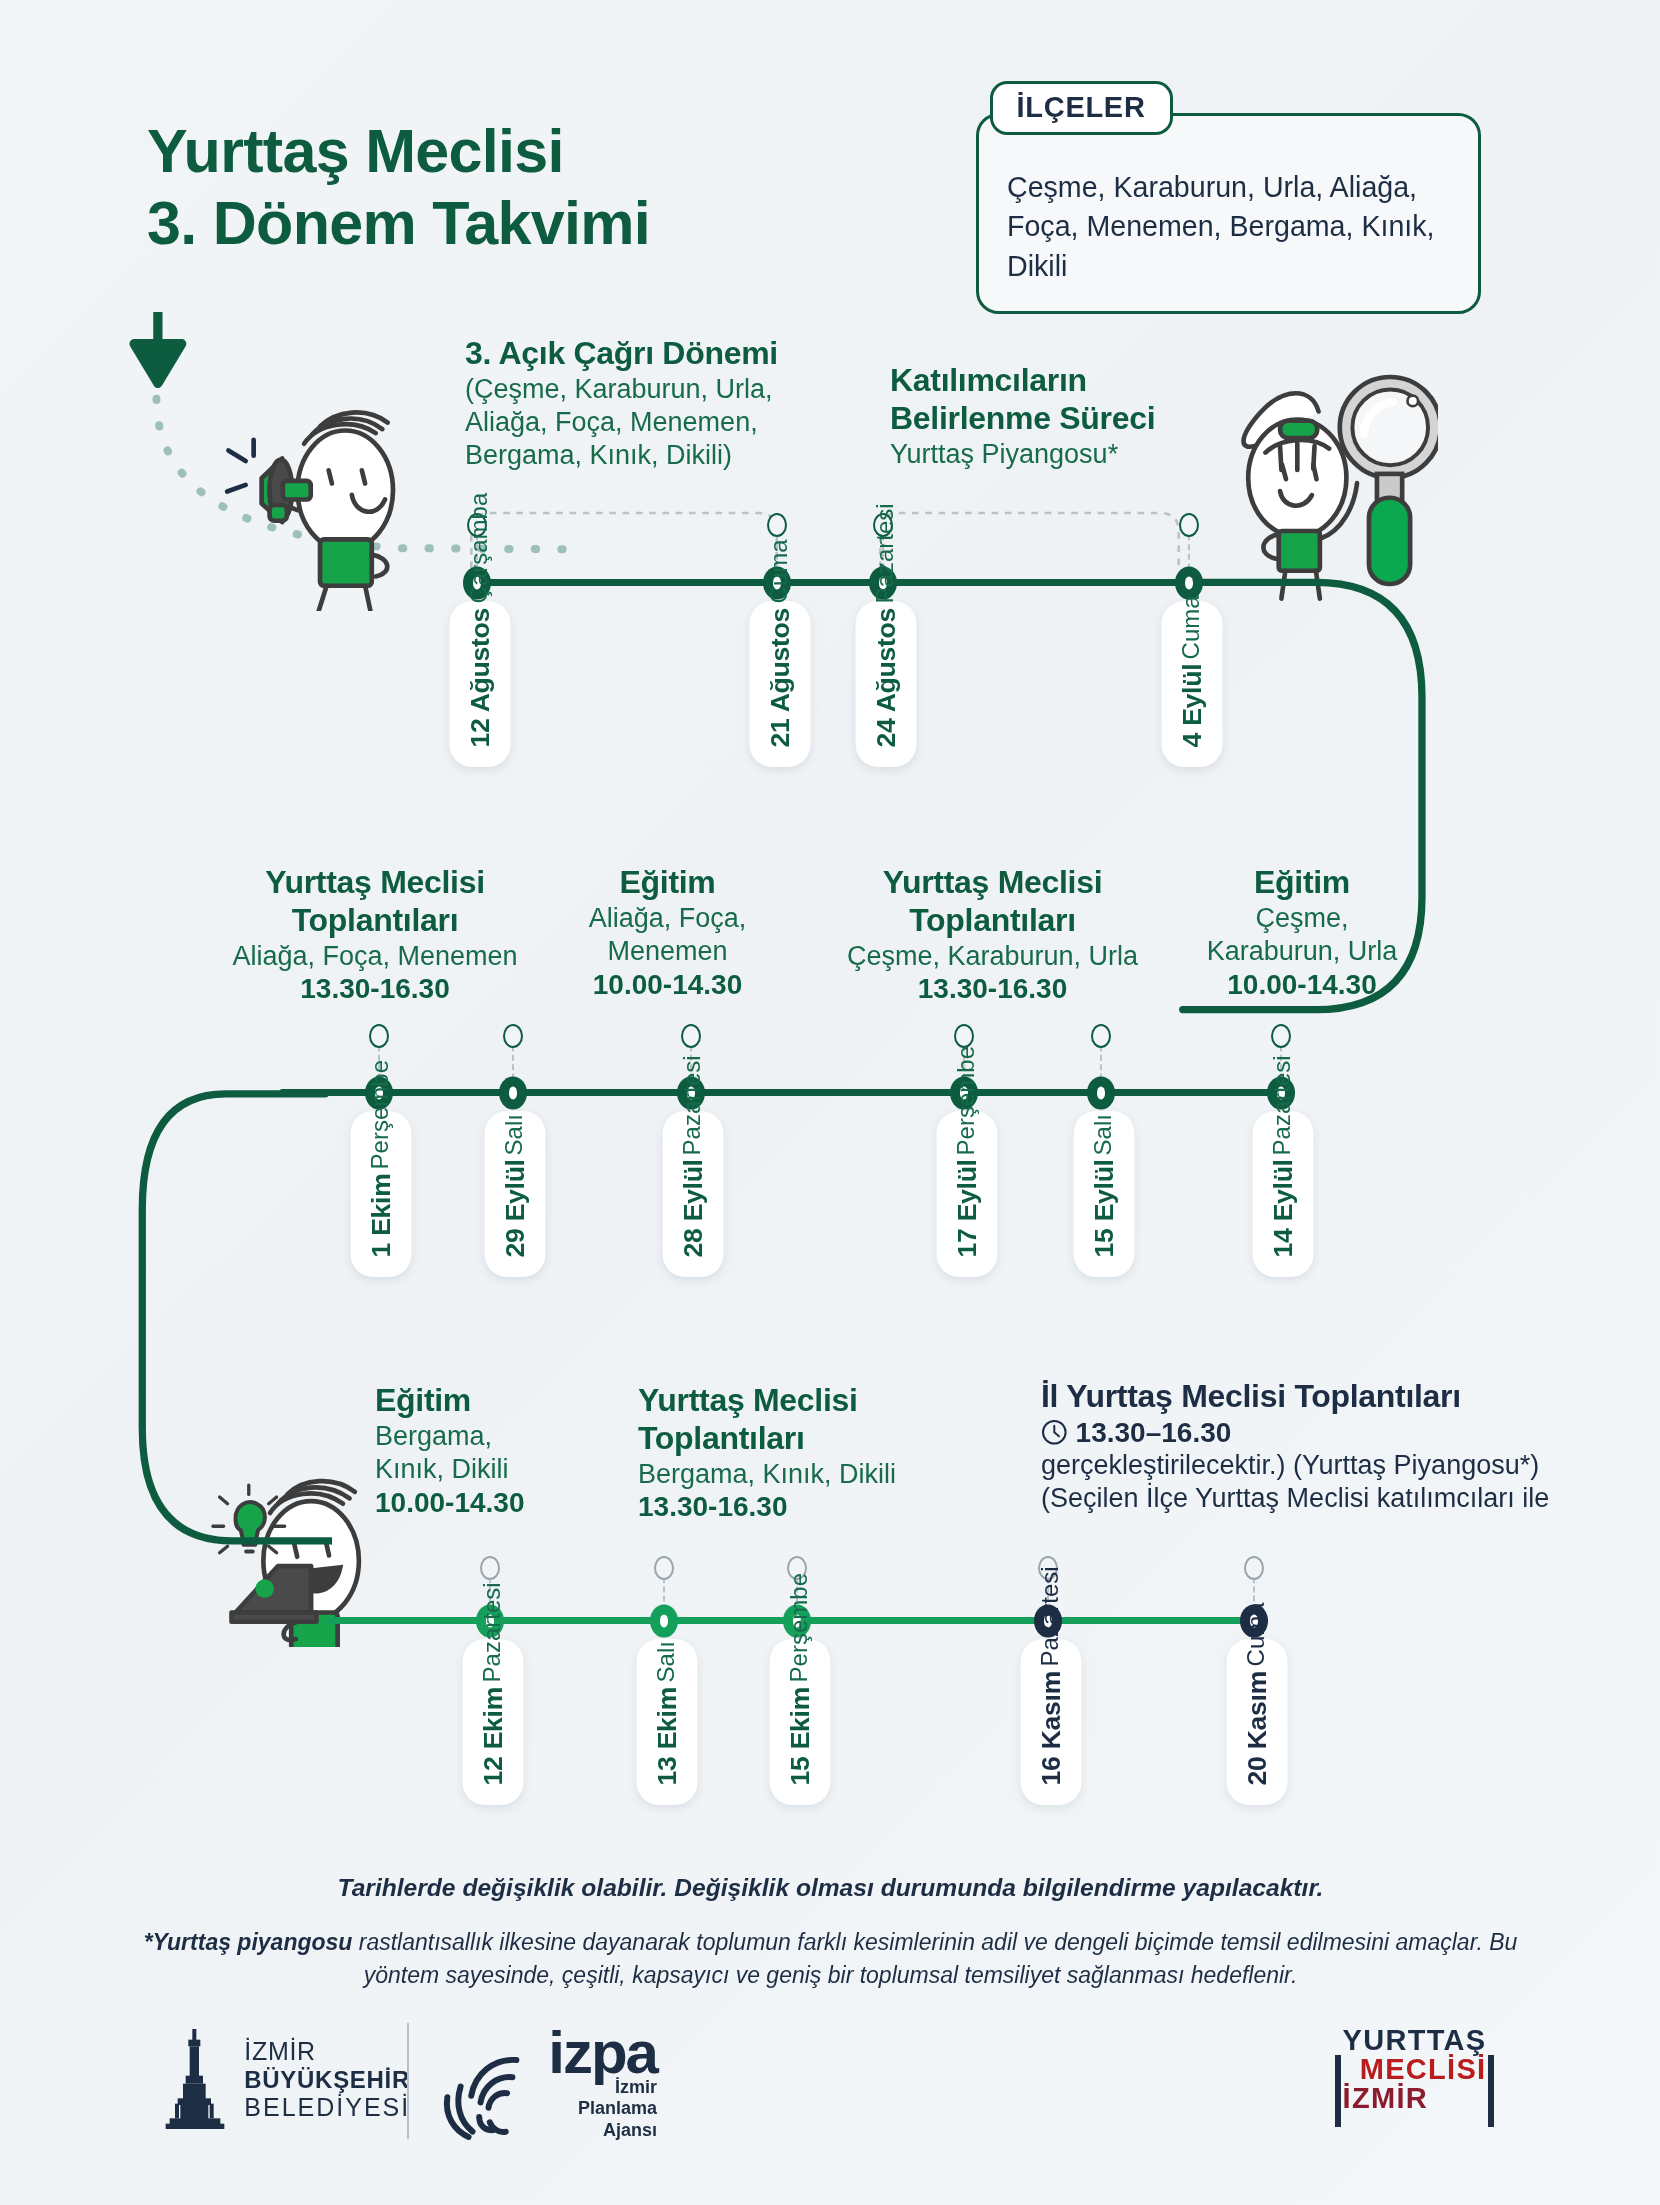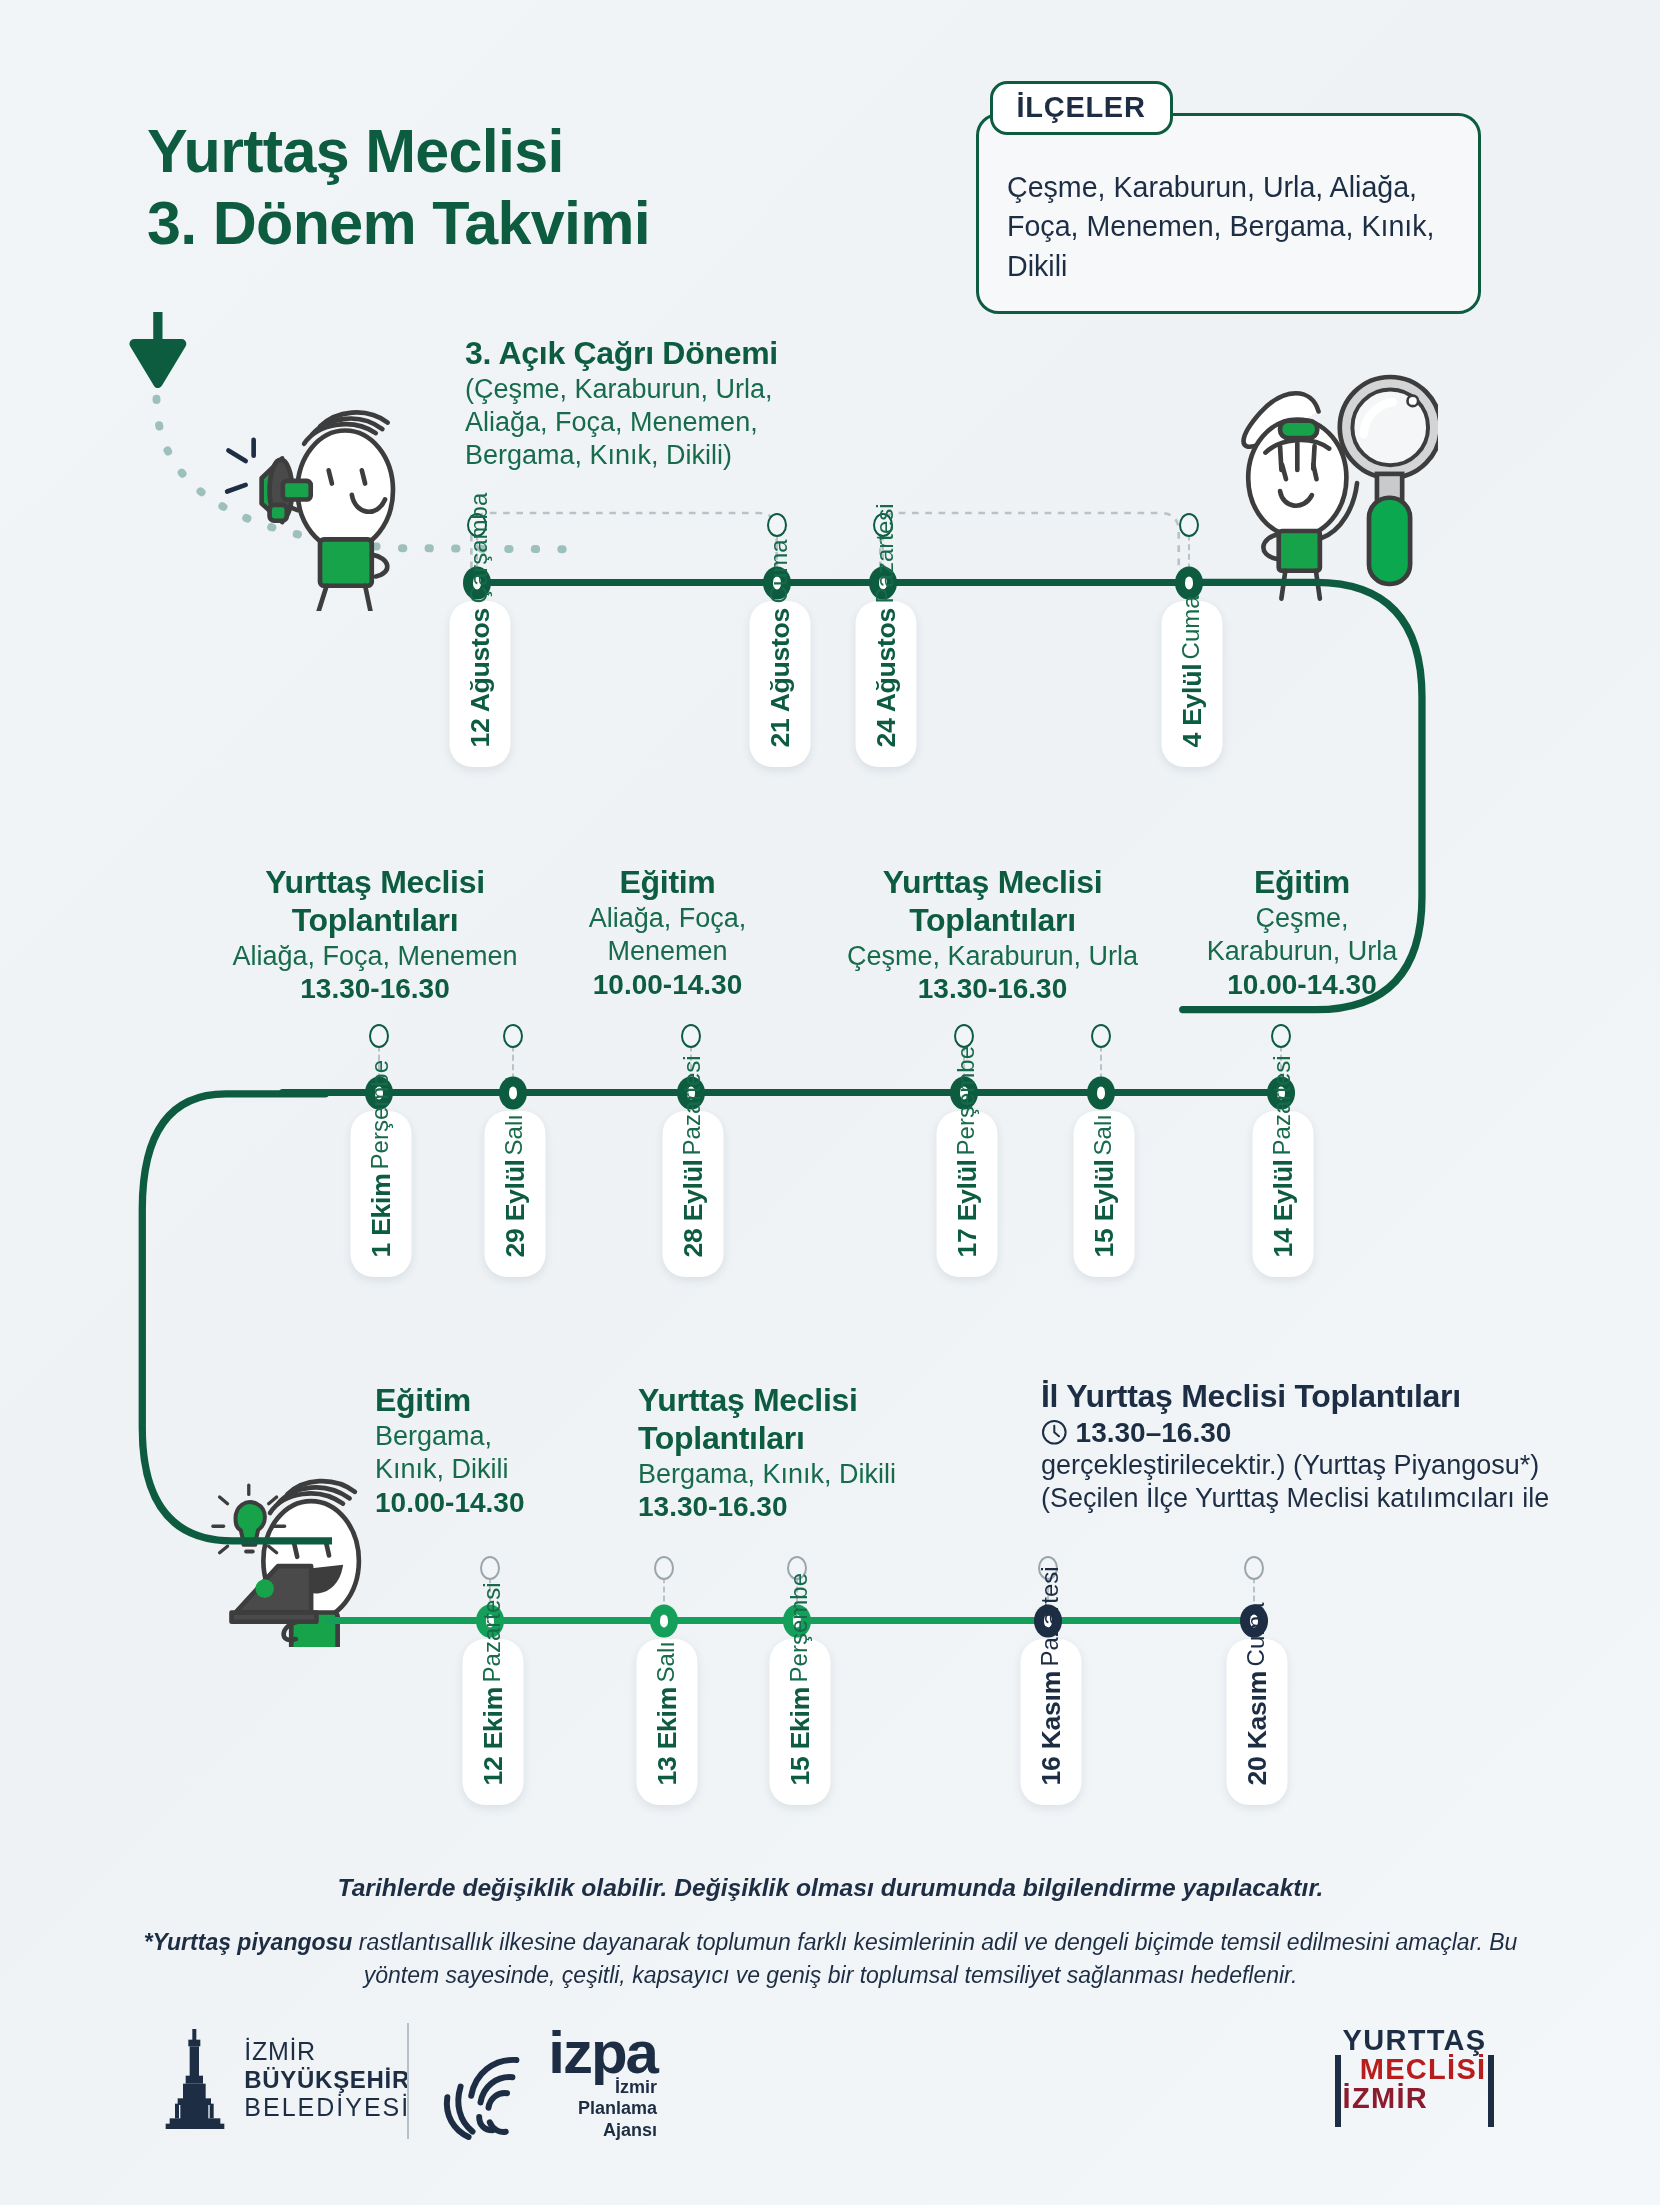--- a/index.html
+++ b/index.html
@@ -245,20 +245,25 @@
   </svg>
   <svg style="position:absolute;left:867px;top:505px;width:325px;height:73px;" viewBox="0 0 490 110" width="325" height="73">
     <path d="M20,95 L20,40 Q20,12 48,12 L442,12 Q470,12 470,40 L470,95" fill="none" stroke="#b9c2c8" stroke-width="4" stroke-dasharray="10 10"></path>
   </svg>
 
   <div class="hblock ta-l" style="left:465px;top:335px;width:372px;">
     <div class="h1">3. Açık Çağrı Dönemi</div>
     <div class="h2">(Çeşme, Karaburun, Urla, Aliağa, Foça, Menemen, Bergama, Kınık, Dikili)</div>
   </div>
 
+  <div class="hblock ta-l" style="left:890px;top:362px;width:345px;">
+    <div class="h1">Katılımcıların</div>
+    <div class="h1">Belirlenme Süreci</div>
+    <div class="h2">Yurttaş Piyangosu*</div>
+  </div>
 
   <div class="rail" style="left:472px;top:579px;width:717px;"></div>
   <svg style="position:absolute;left:1176px;top:571px;width:266px;height:525px;" viewBox="0 0 400 790" width="266" height="525">
     <path d="M10,17 L210,17 Q370,17 370,190 L370,490 Q370,660 210,660 L10,660" fill="none" stroke="#0d5c40" stroke-width="11" stroke-linecap="round"></path>
   </svg>
 
   <div class="stem" style="left:477px;top:525px;height:54px;"></div>
   <div class="hollow" style="left:477px;top:525px;"></div>
   <div class="stem" style="left:777px;top:525px;height:54px;"></div>
   <div class="hollow" style="left:777px;top:525px;"></div>

